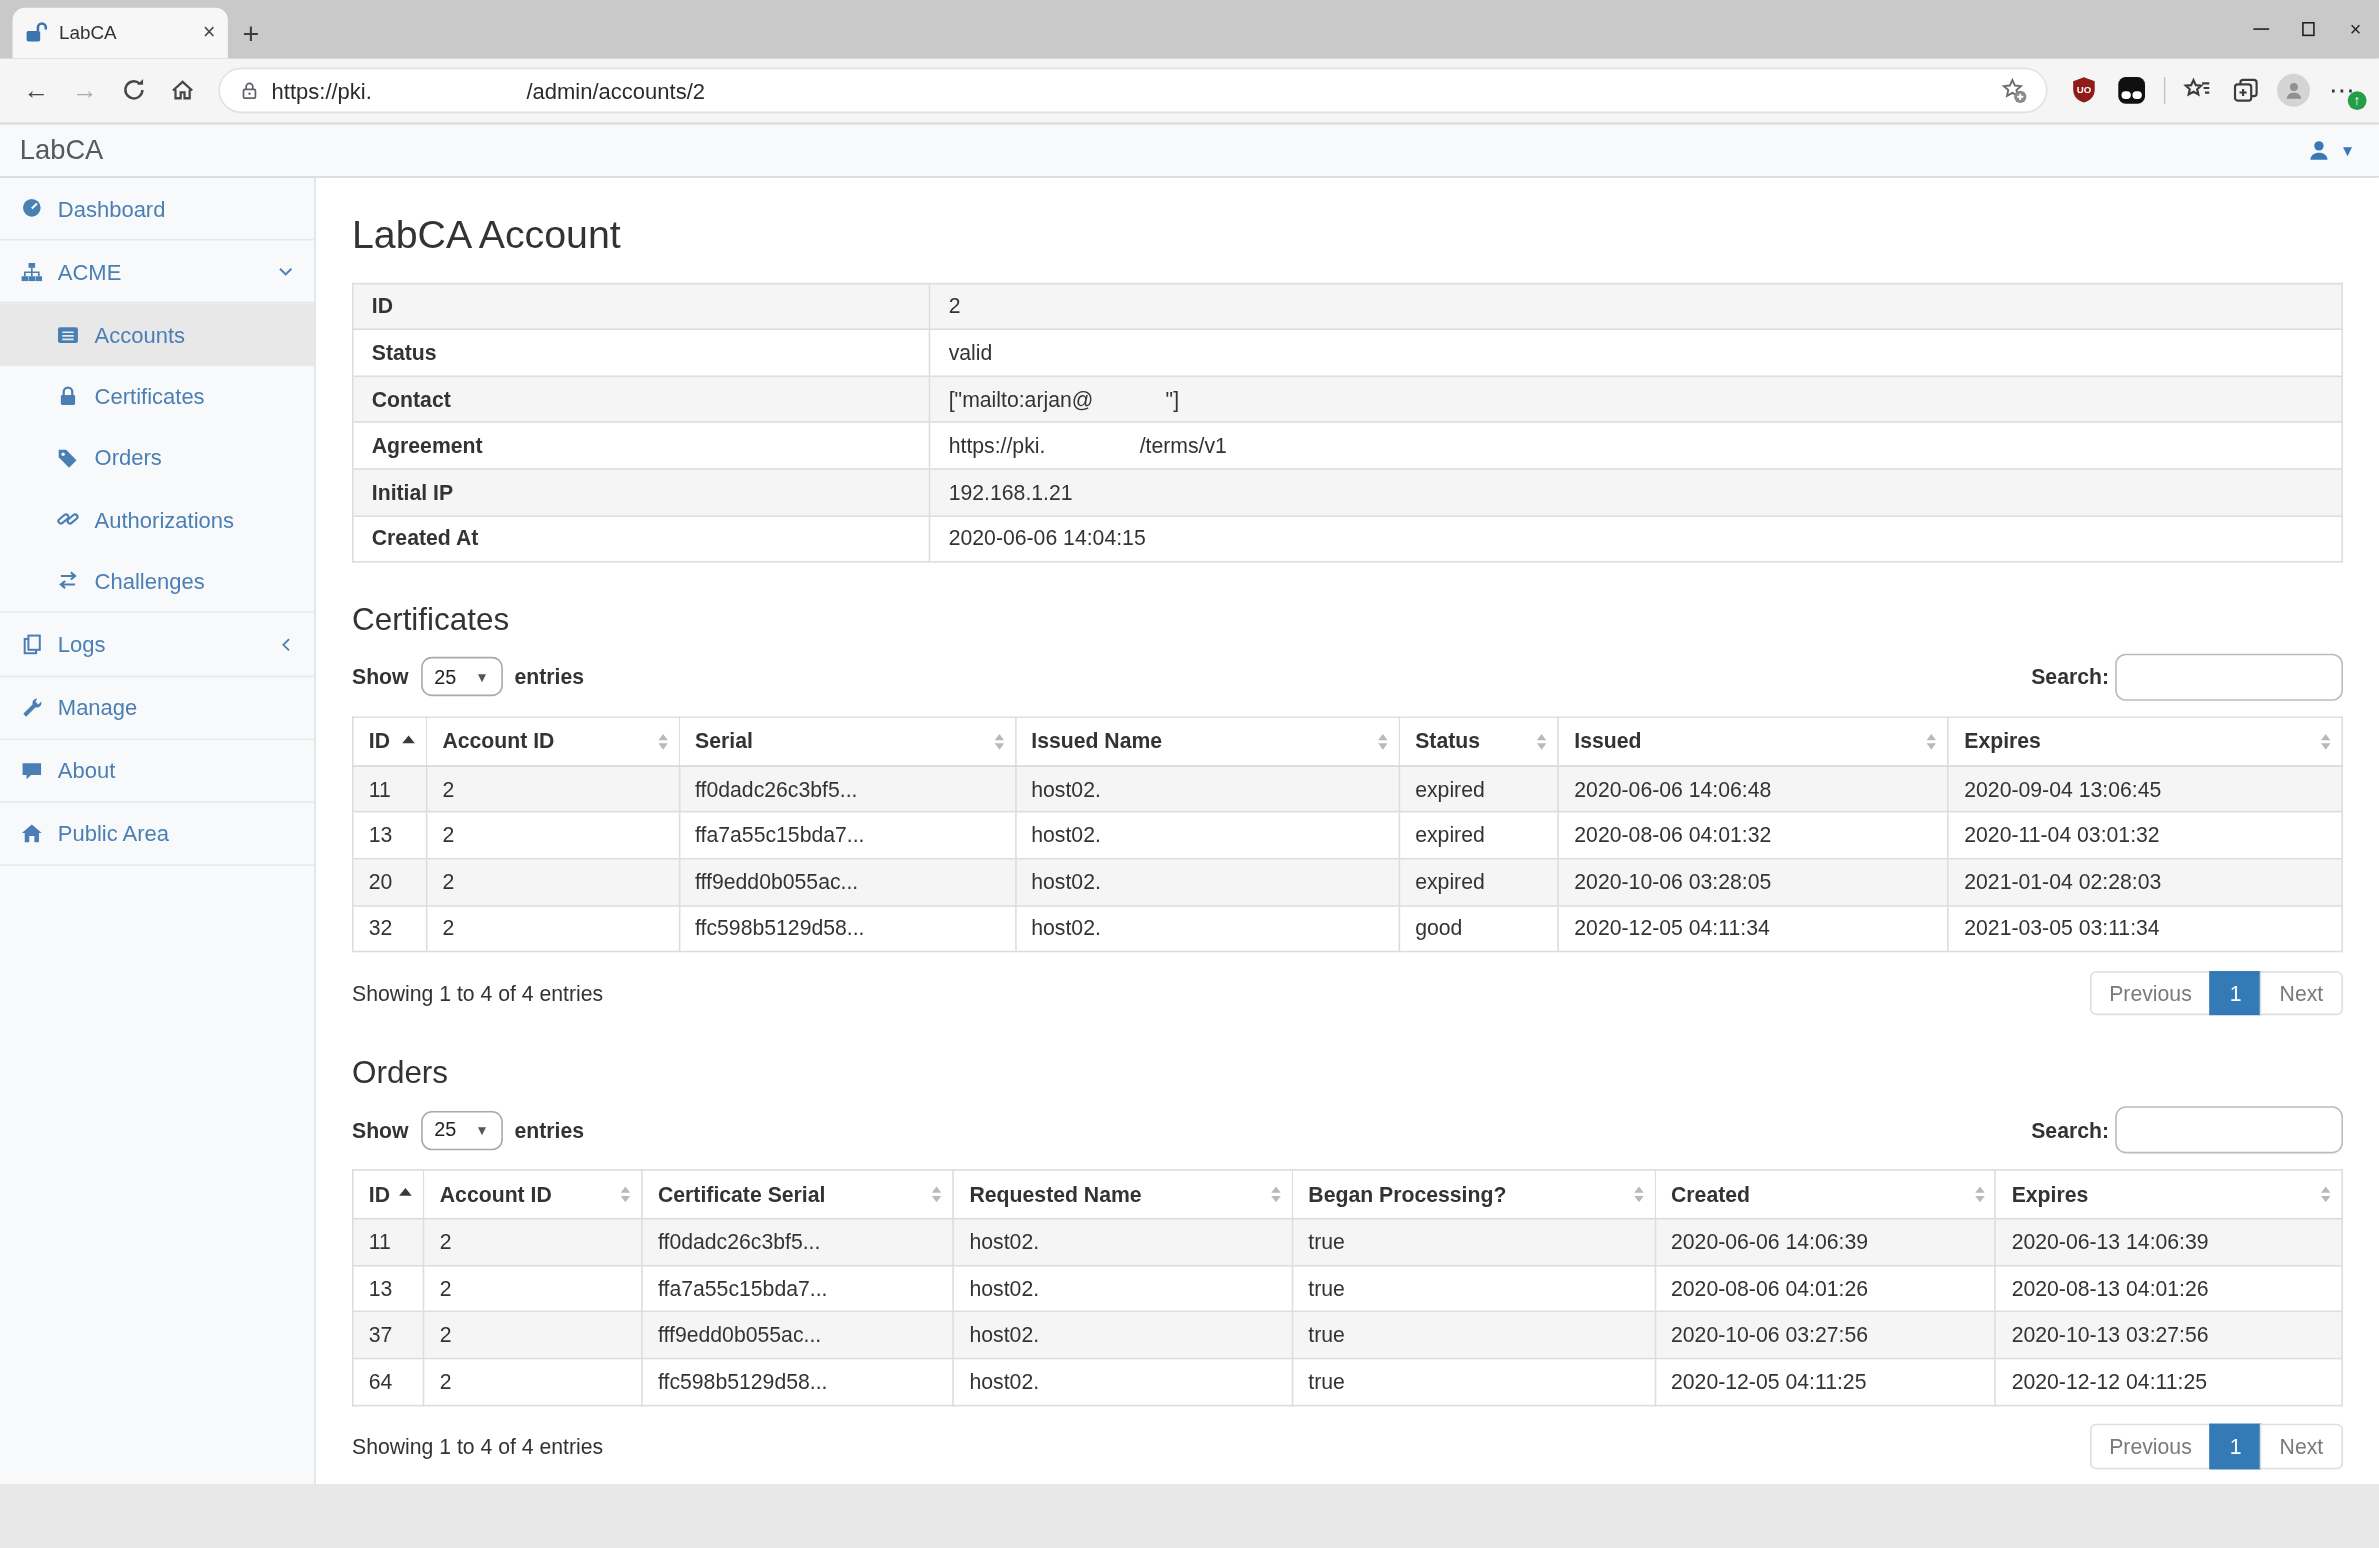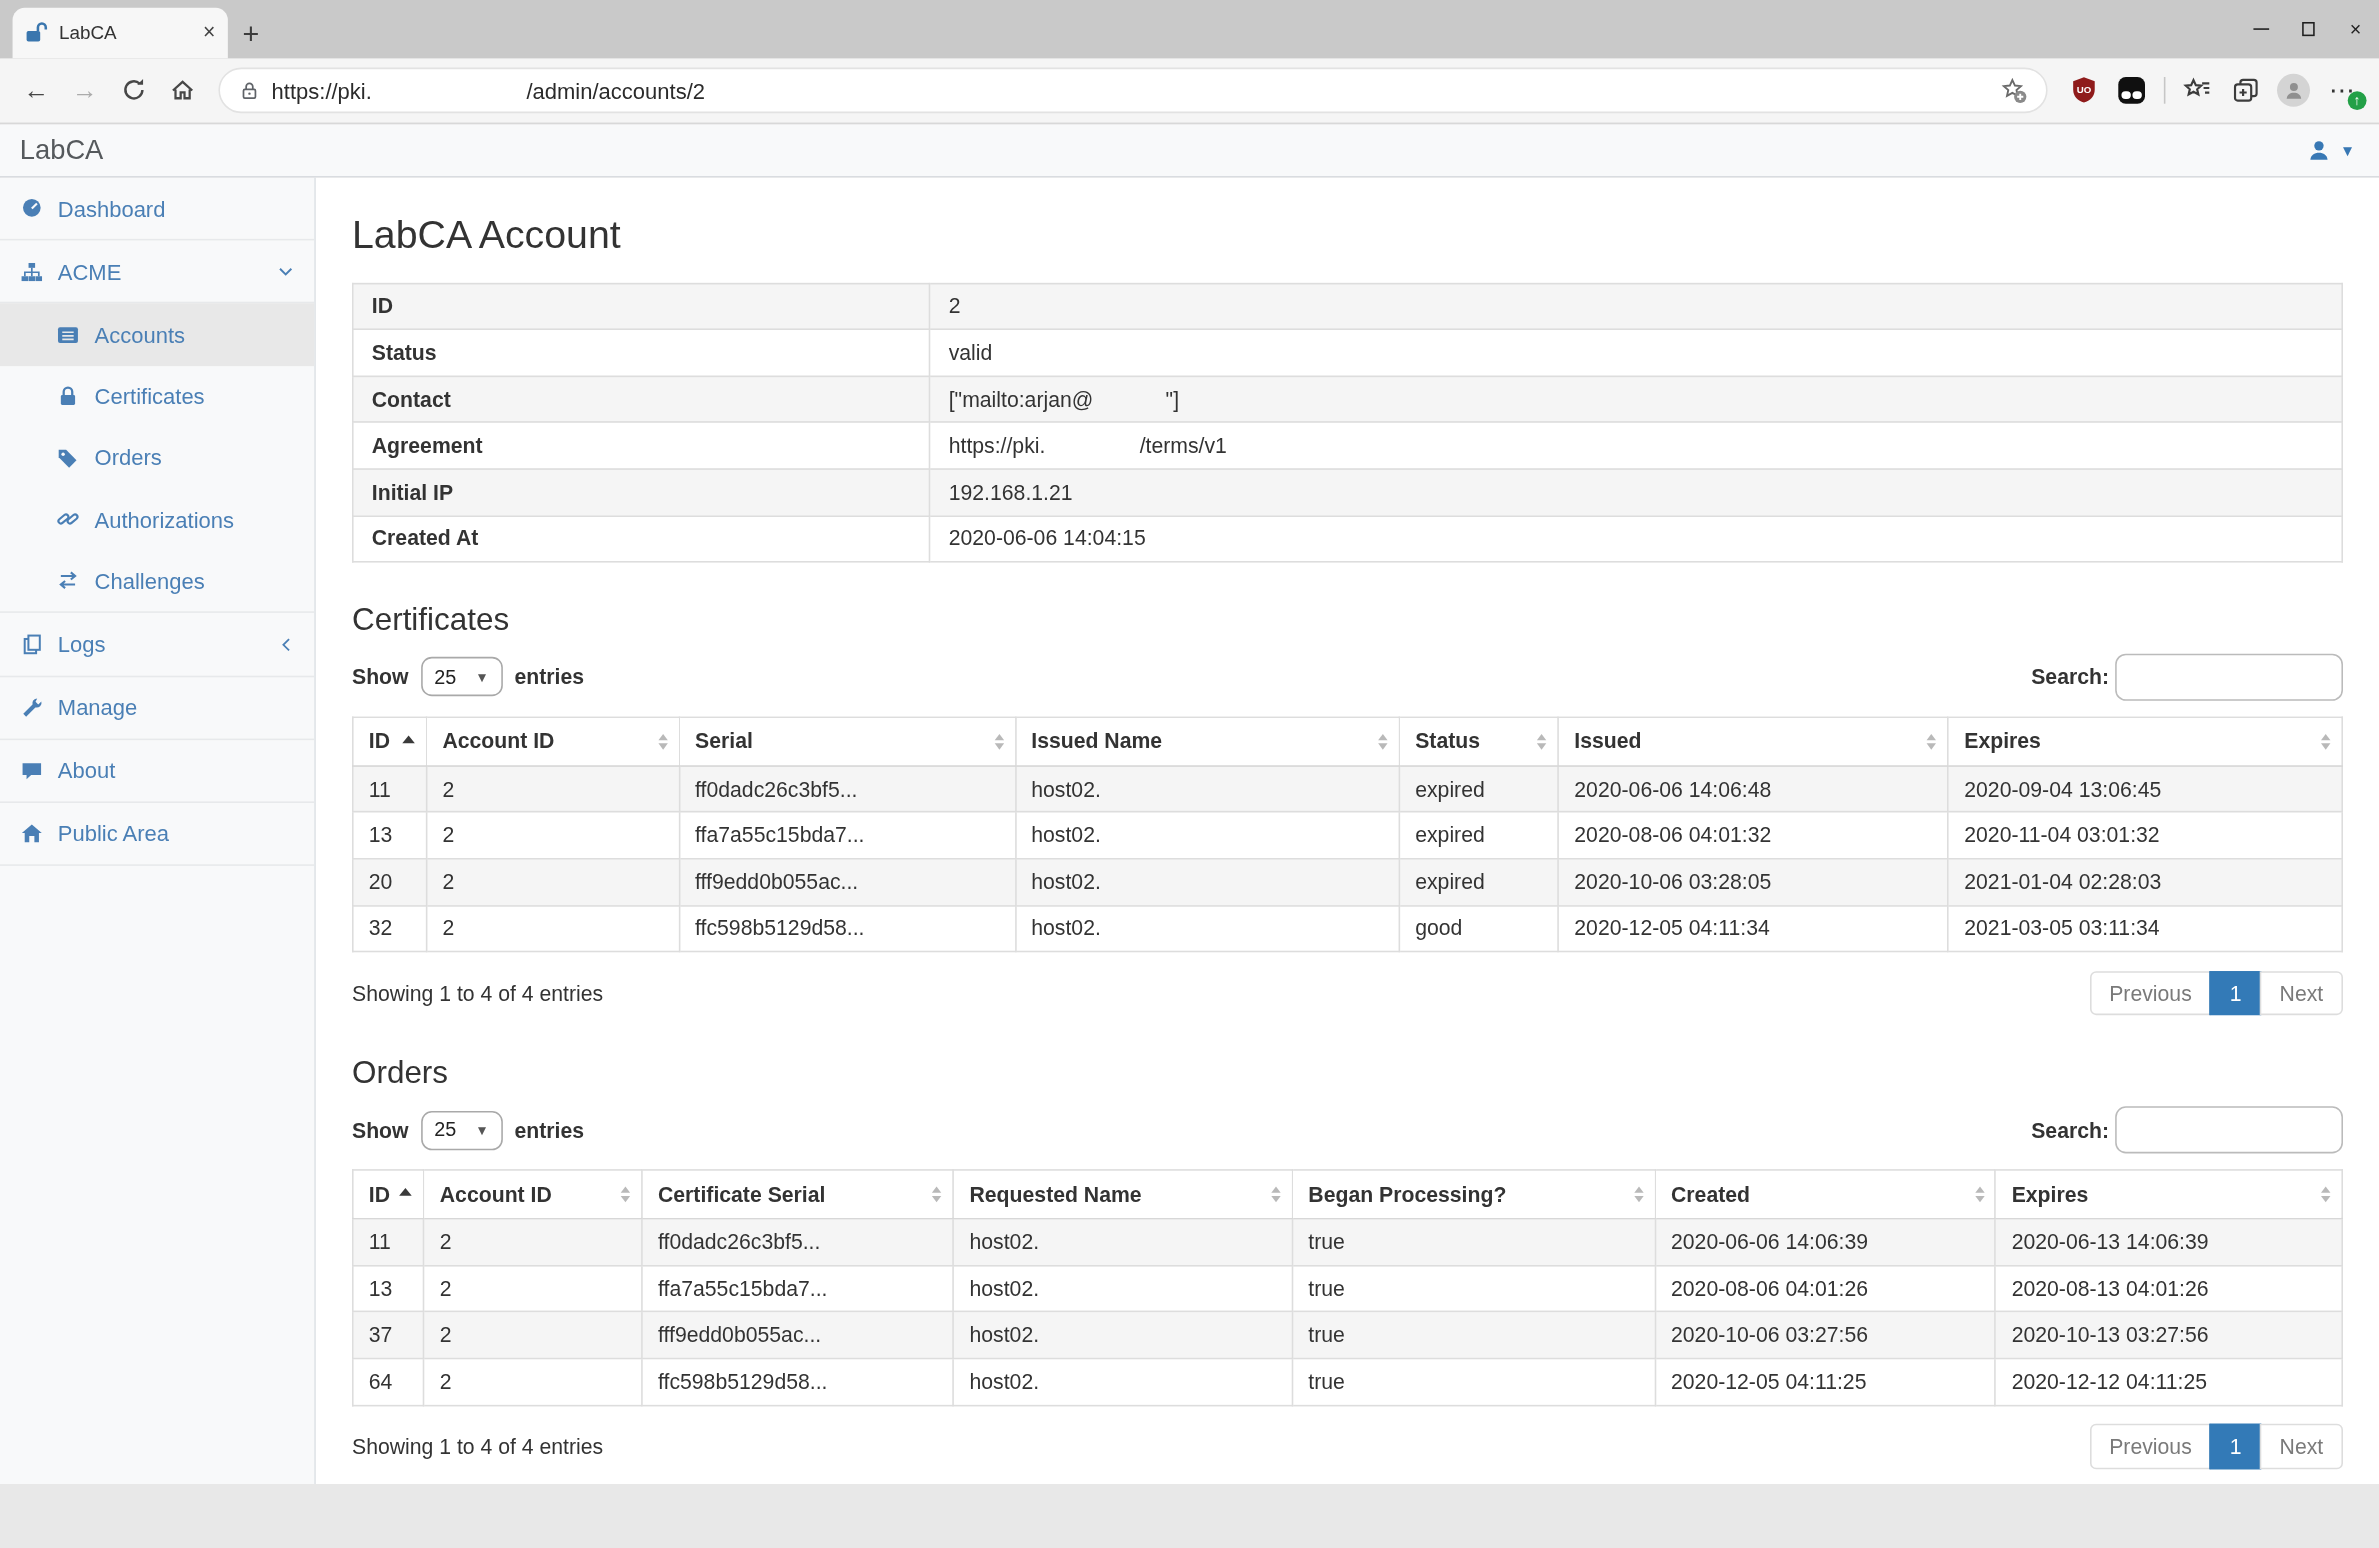--- a/index.html
+++ b/index.html
@@ -1,18 +1,18 @@
 <!DOCTYPE html>
 <html><head>
 <meta charset="utf-8">
 <style>
   * { margin:0; padding:0; box-sizing:border-box; }
   html,body { background:#e8e8e8; }
   body { font-family:"Liberation Sans", sans-serif; }
-  .viewport { width:2379px; height:1484px; overflow:hidden; position:relative; background:#a3a3a3;
+  .viewport { width:2379px; height:1484px; overflow:hidden; position:relative; background:#15803d;
               box-shadow: inset 1px 0 0 #9a9a9a, inset -1px 0 0 #9a9a9a; }
   .scale { width:1514px; height:986px; transform:scale(1.5714285); transform-origin:0 0; }
 
   
   .titlebar { height:37px; background:#c9c9c9; display:flex; align-items:flex-end; position:relative; }
   .tab { margin-left:7.7px; width:137px; height:32px; background:#f7f7f7; border-radius:7.7px 7.7px 0 0;
          display:flex; align-items:center; padding:0 7.7px; gap:6.8px; }
   .tab-title { font-size:12px; color:#333; flex:1; }
   .tab-close { font-size:13.5px; color:#444; cursor:default; line-height:1; }
   .newtab { font-size:18.3px; color:#3c3c3c; margin-left:9.7px; margin-bottom:5.8px; line-height:1; }

